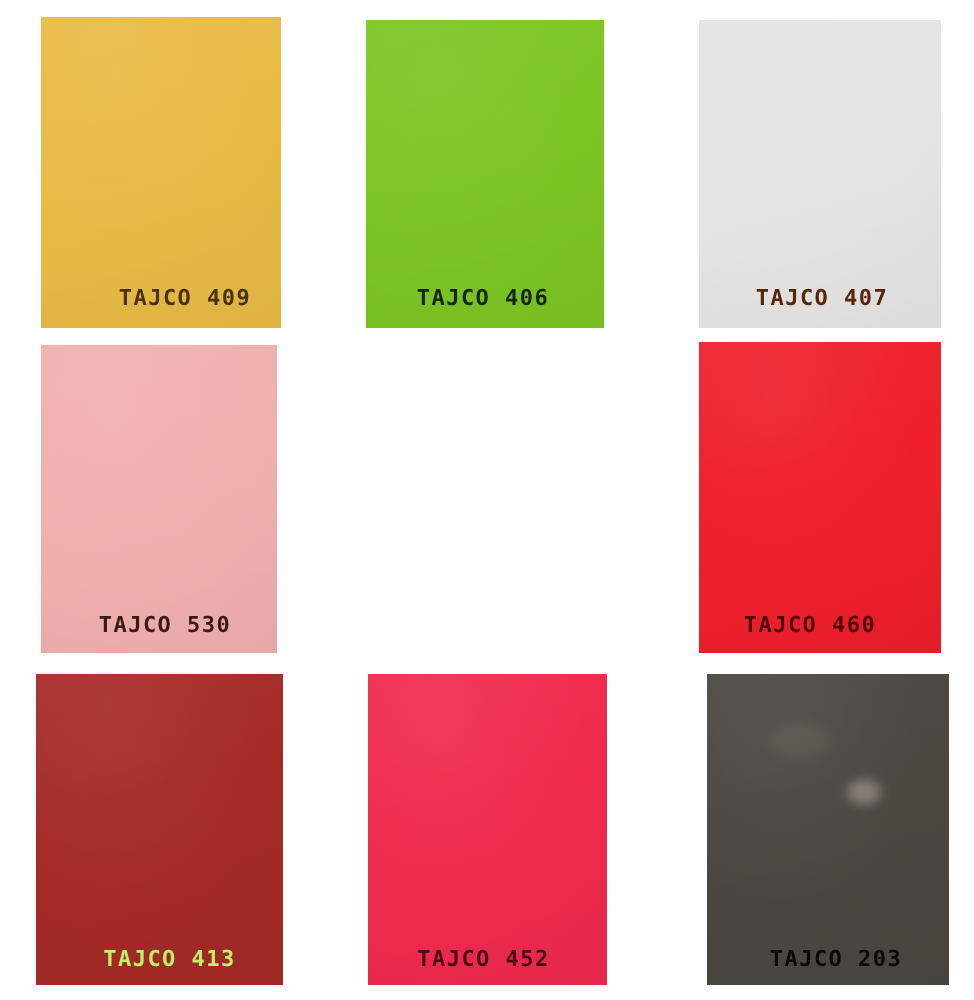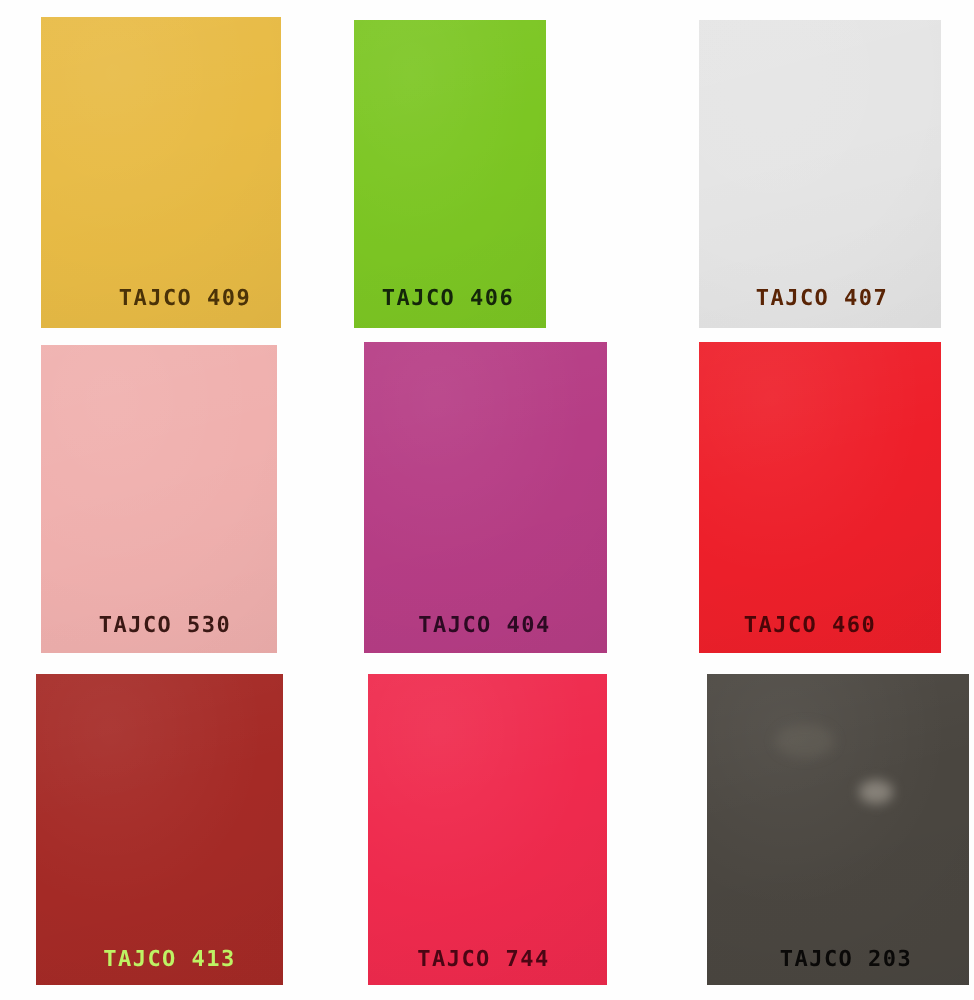--- a/index.html
+++ b/index.html
@@ -52,30 +52,30 @@
     font-size: 22px;
     font-weight: 700;
     letter-spacing: 1.5px;
     white-space: nowrap;
     line-height: 1;
     text-rendering: geometricPrecision;
   }
 
   
   .card-0 { left: 41px;  top: 17px;  width: 240px; height: 311px; padding-left: 40px; }
-  .card-1 { left: 354px; top: 20px;  width: 192px; height: 308px; }
+  .card-1 { left: 366px; top: 20px;  width: 238px; height: 308px; }
   .card-2 { left: 699px; top: 20px;  width: 242px; height: 308px; }
 
   .card-3 { left: 41px;  top: 345px; width: 236px; height: 308px; }
   .card-4 { left: 364px; top: 342px; width: 243px; height: 311px; }
   .card-5 { left: 699px; top: 342px; width: 242px; height: 311px; }
 
   .card-6 { left: 36px;  top: 674px; width: 247px; height: 311px; }
   .card-7 { left: 368px; top: 674px; width: 239px; height: 311px; }
-  .card-8 { left: 707px; top: 674px; width: 262px; height: 311px; }
+  .card-8 { left: 707px; top: 674px; width: 242px; height: 311px; }
 
   
   .row-0 .swatch-label { margin-bottom: 18px; }
   .row-1 .swatch-label { margin-bottom: 16px; }
   .row-2 .swatch-label { margin-bottom: 14px; }
 
   
   .card-0 .swatch-label { transform: translateX(4px); }
   .card-1 .swatch-label { transform: translateX(-2px); }
   .card-2 .swatch-label { transform: translateX(2px); }
@@ -106,32 +106,29 @@
   <div class="swatch-card card-1 row-0" style="background-color: rgb(124, 198, 35);">
     <span class="swatch-label" style="color: rgb(20, 38, 10);">TAJCO 406</span>
   </div>
   <div class="swatch-card card-2 row-0" style="background-color: #e5e5e5;">
     <span class="swatch-label" style="color: rgb(90, 36, 5);">TAJCO 407</span>
   </div>
 
   <div class="swatch-card card-3 row-1" style="background-color: rgb(240, 176, 174);">
     <span class="swatch-label" style="color: rgb(58, 24, 20);">TAJCO 530</span>
   </div>
-  <div class="swatch-card card-4 row-1" style="background-color: rgb(182, 61, 133);">
-    <span class="swatch-label" style="color: rgb(44, 10, 34);">TAJCO 404</span>
-  </div>
   <div class="swatch-card card-5 row-1" style="background-color: rgb(238, 31, 42);">
     <span class="swatch-label" style="color: rgb(74, 6, 8);">TAJCO 460</span>
   </div>
 
   <div class="swatch-card card-6 row-2" style="background-color: rgb(165, 42, 38);">
     <span class="swatch-label" style="color: #bef264;">TAJCO 413</span>
   </div>
   <div class="swatch-card card-7 row-2" style="background-color: rgb(239, 42, 77);">
-    <span class="swatch-label" style="color: rgb(74, 6, 20);">TAJCO 744</span>
+    <span class="swatch-label" style="color: rgb(74, 6, 20);">TAJCO 452</span>
   </div>
   <div class="swatch-card card-8 row-2" style="background-color: rgb(74, 70, 64);">
     <div class="blotch" style="left:58%;top:34%;width:34px;height:24px;background:rgba(214,208,196,0.42);"></div>
     <div class="blotch" style="left:26%;top:16%;width:60px;height:34px;background:rgba(130,126,116,0.22);"></div>
     <span class="swatch-label" style="color: rgb(10, 9, 8);">TAJCO 203</span>
   </div>
 
 </div>
 
 </body></html>

